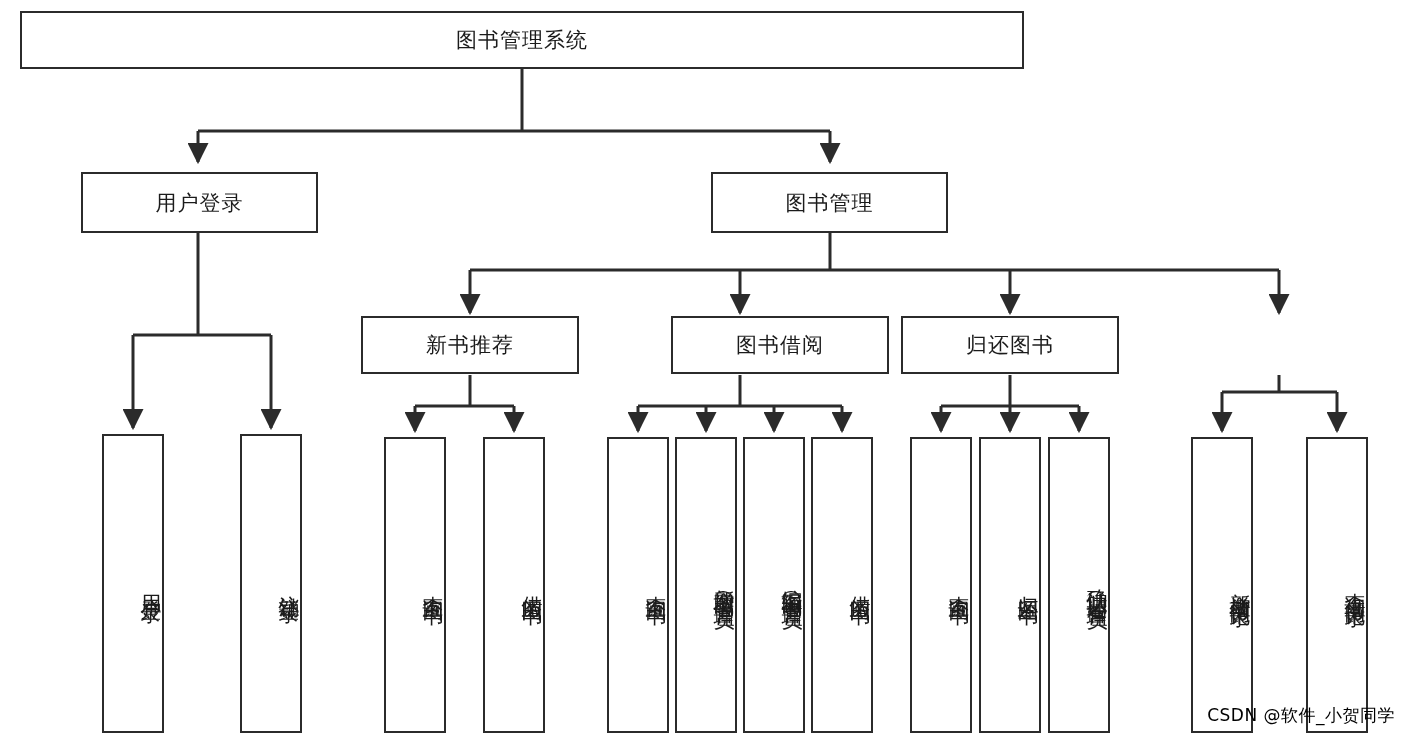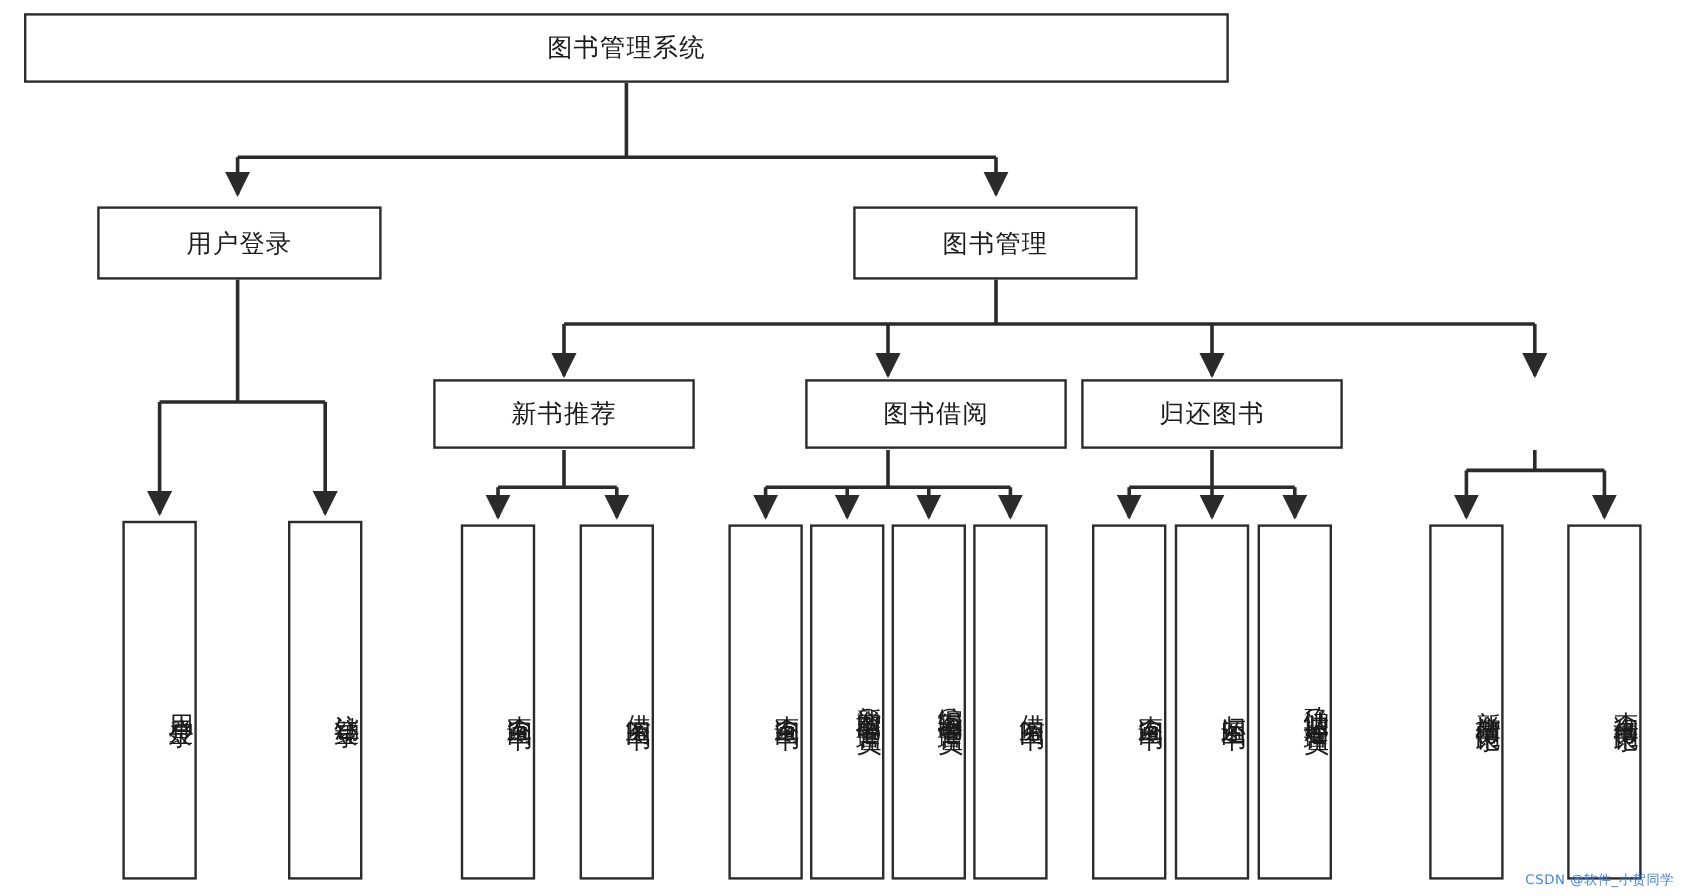--- a/index.html
+++ b/index.html
@@ -50,23 +50,23 @@
     line-height: 1.05;
     text-align: center;
   }
   .node-box.vert .vtext {
     display: block;
     max-height: 100%;
   }
   .watermark {
     position: absolute;
     right: 10px;
-    bottom: 6px;
-    font-size: 11px;
-    color: #3b82f6;
+    bottom: 20px;
+    font-size: 17px;
+    color: #000000;
     white-space: nowrap;
     letter-spacing: 0.5px;
   }
 </style>
 </head>
 <body>
 
 <div id="canvas">
 
   <svg class="diagram" viewBox="0 0 1405 747" xmlns="http://www.w3.org/2000/svg">

